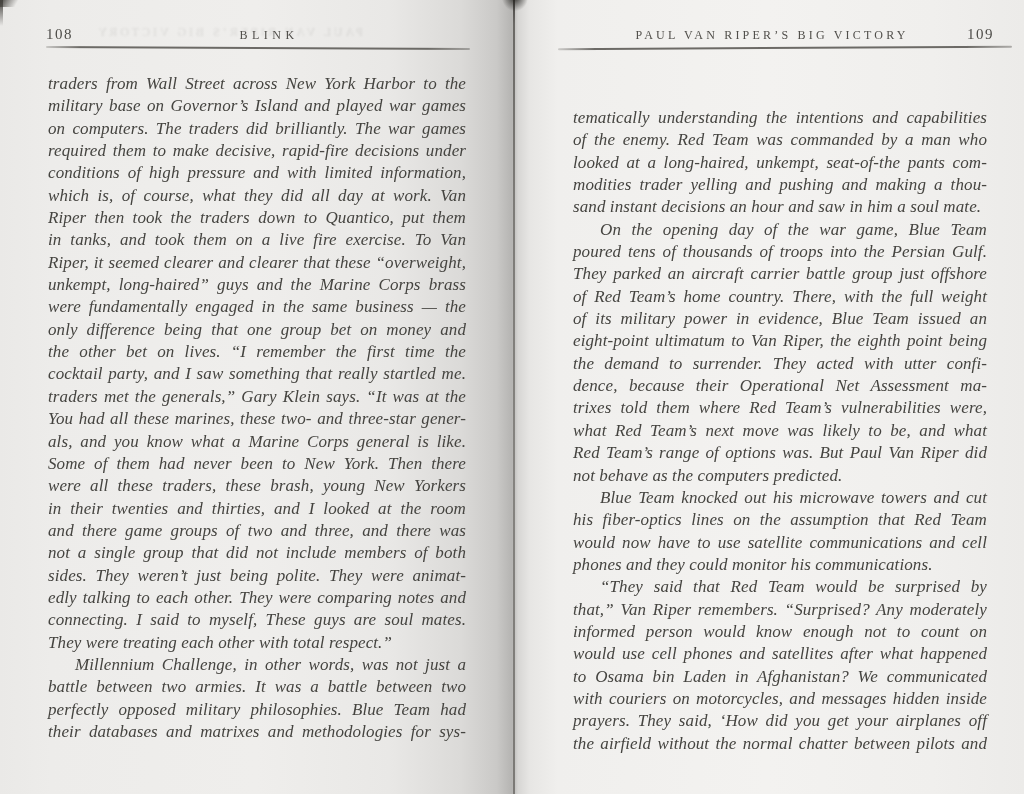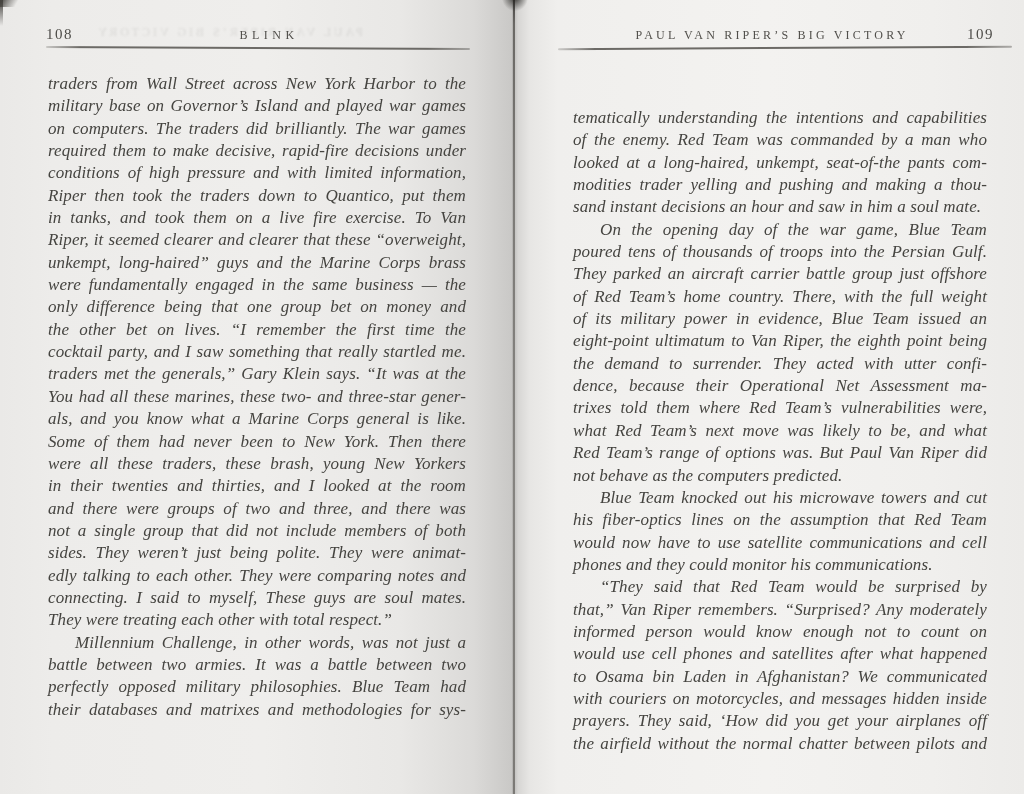--- a/index.html
+++ b/index.html
@@ -8,21 +8,20 @@
     background:#e6e5e3;
     font-family:"Liberation Serif","DejaVu Serif",serif;
   }
   .spread { position:relative; width:1024px; height:794px; }
 
   
   .page { position:absolute; top:0; height:794px; width:512px; }
   .page-left {
     left:0;
     background:linear-gradient(90deg,#eae9e7 0%,#edecea 10%,#efeeec 50%,#e9e8e6 76%,#dbdad8 90%,#cac9c7 97%,#b5b4b2 100%);
-    padding-left:14px;
   }
   .page-right {
     left:512px;
     background:linear-gradient(90deg,#b4b3b1 0%,#d7d6d4 1.2%,#e7e6e4 3.5%,#f0efed 9%,#f3f2f0 50%,#f0efed 82%,#ecebe9 100%);
   }
 
   
   .gutter-line {
     position:absolute; left:513px; top:0; width:2px; height:794px;
     background:linear-gradient(180deg,#312f2c 0%,#5b5955 3%,#716f6b 25%,#7b7975 60%,#6f6d69 100%);
@@ -87,35 +86,36 @@
     <div class="ghost-text">PAUL VAN RIPER’S BIG VICTORY</div>
     <div class="pagenum pagenum-left">108</div>
     <div class="running-head running-head-left">BLINK</div>
     <div class="head-rule head-rule-left"></div>
     <div class="body-col body-col-left">
         <div class="line">traders from Wall Street across New York Harbor to the</div>
         <div class="line">military base on Governor’s Island and played war games</div>
         <div class="line">on computers. The traders did brilliantly. The war games</div>
         <div class="line">required them to make decisive, rapid-fire decisions under</div>
         <div class="line">conditions of high pressure and with limited information,</div>
+        <div class="line">which is, of course, what they did all day at work. Van</div>
         <div class="line">Riper then took the traders down to Quantico, put them</div>
         <div class="line">in tanks, and took them on a live fire exercise. To Van</div>
         <div class="line">Riper, it seemed clearer and clearer that these “overweight,</div>
         <div class="line">unkempt, long-haired” guys and the Marine Corps brass</div>
         <div class="line">were fundamentally engaged in the same business — the</div>
         <div class="line">only difference being that one group bet on money and</div>
         <div class="line">the other bet on lives. “I remember the first time the</div>
         <div class="line">cocktail party, and I saw something that really startled me.</div>
         <div class="line">traders met the generals,” Gary Klein says. “It was at the</div>
         <div class="line">You had all these marines, these two- and three-star gener-</div>
         <div class="line">als, and you know what a Marine Corps general is like.</div>
         <div class="line">Some of them had never been to New York. Then there</div>
         <div class="line">were all these traders, these brash, young New Yorkers</div>
         <div class="line">in their twenties and thirties, and I looked at the room</div>
-        <div class="line">and there were groups of two and three, and there was</div>
+        <div class="line">and there game groups of two and three, and there was</div>
         <div class="line">not a single group that did not include members of both</div>
         <div class="line">sides. They weren’t just being polite. They were animat-</div>
         <div class="line">edly talking to each other. They were comparing notes and</div>
         <div class="line">connecting. I said to myself, These guys are soul mates.</div>
         <div class="line parend">They were treating each other with total respect.”</div>
         <div class="line indent">Millennium Challenge, in other words, was not just a</div>
         <div class="line">battle between two armies. It was a battle between two</div>
         <div class="line">perfectly opposed military philosophies. Blue Team had</div>
         <div class="line">their databases and matrixes and methodologies for sys-</div>
       </div>

